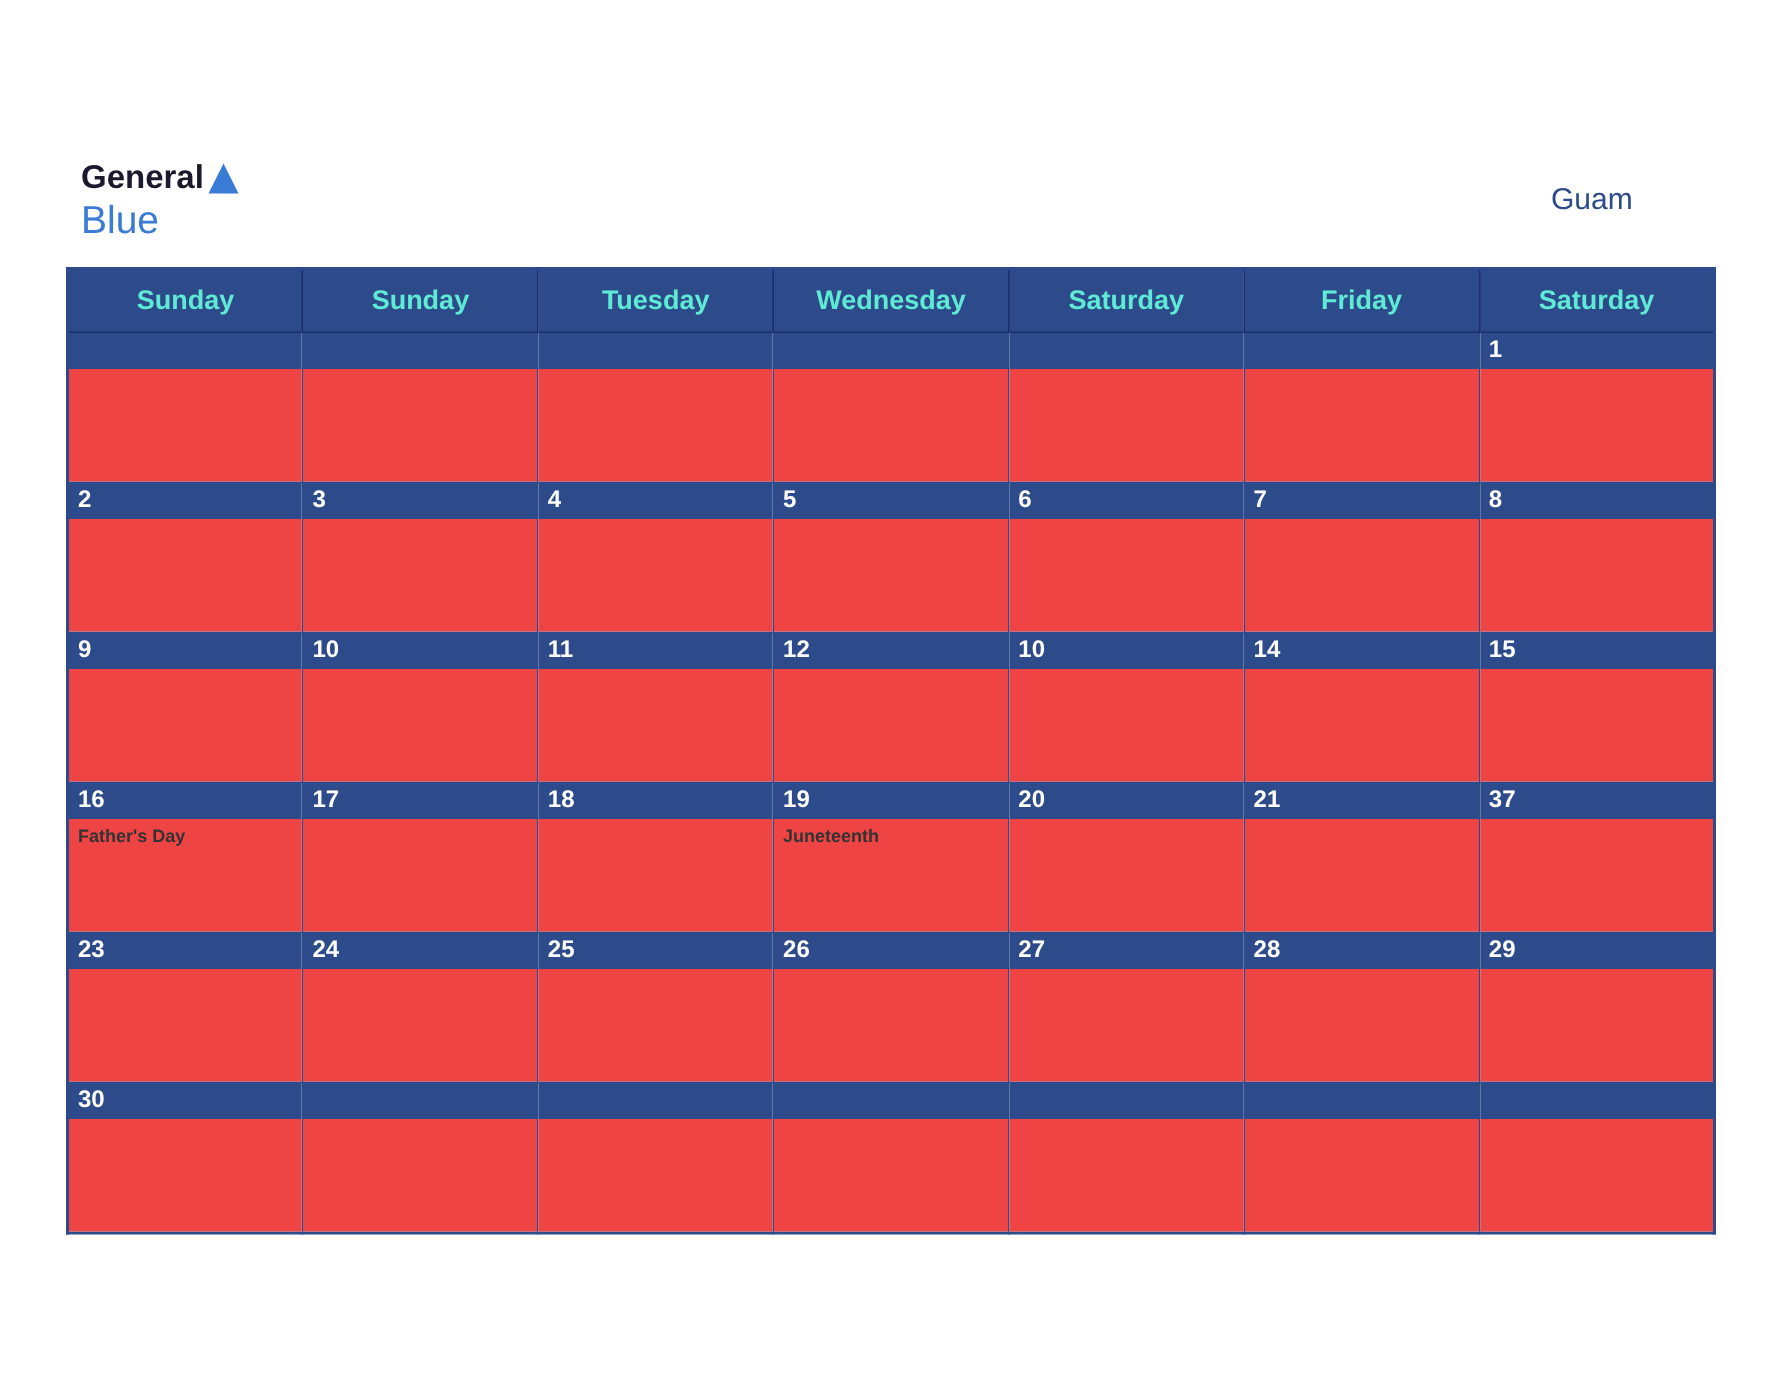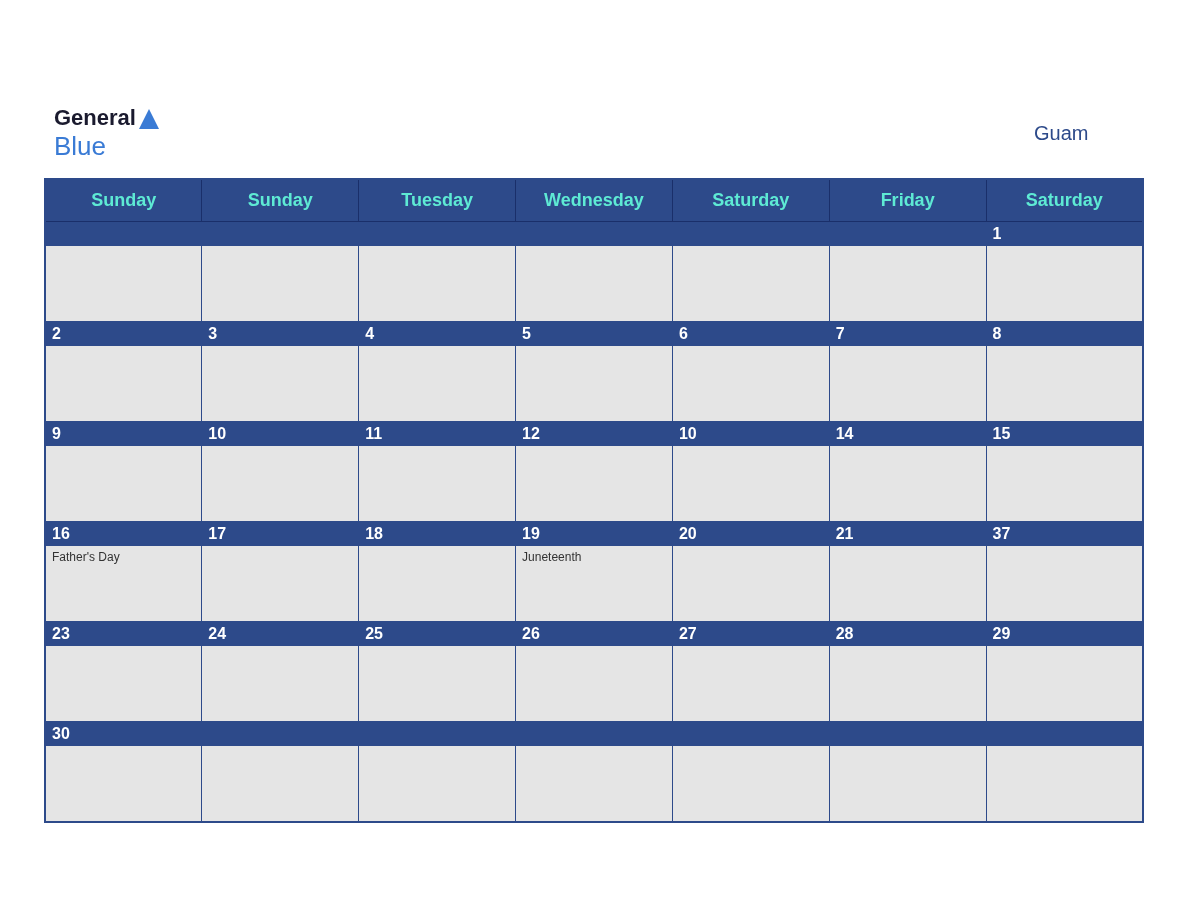--- a/index.html
+++ b/index.html
@@ -79,21 +79,22 @@
       min-height: 24px;
     }
     .day-number-row.empty {
       background-color: #2d4a8a;
     }
     .day-content {
       flex: 1;
       padding: 4px 6px;
       font-size: 13px;
       color: #333;
-      background: #e5e5e5;
+      background: #ef4444;
+      font-weight: bold;
     }
     .event-label {
       font-size: 12px;
       color: #333;
     }
   </style>
 </head>
 <body>
 
 <div class="calendar-wrapper">

